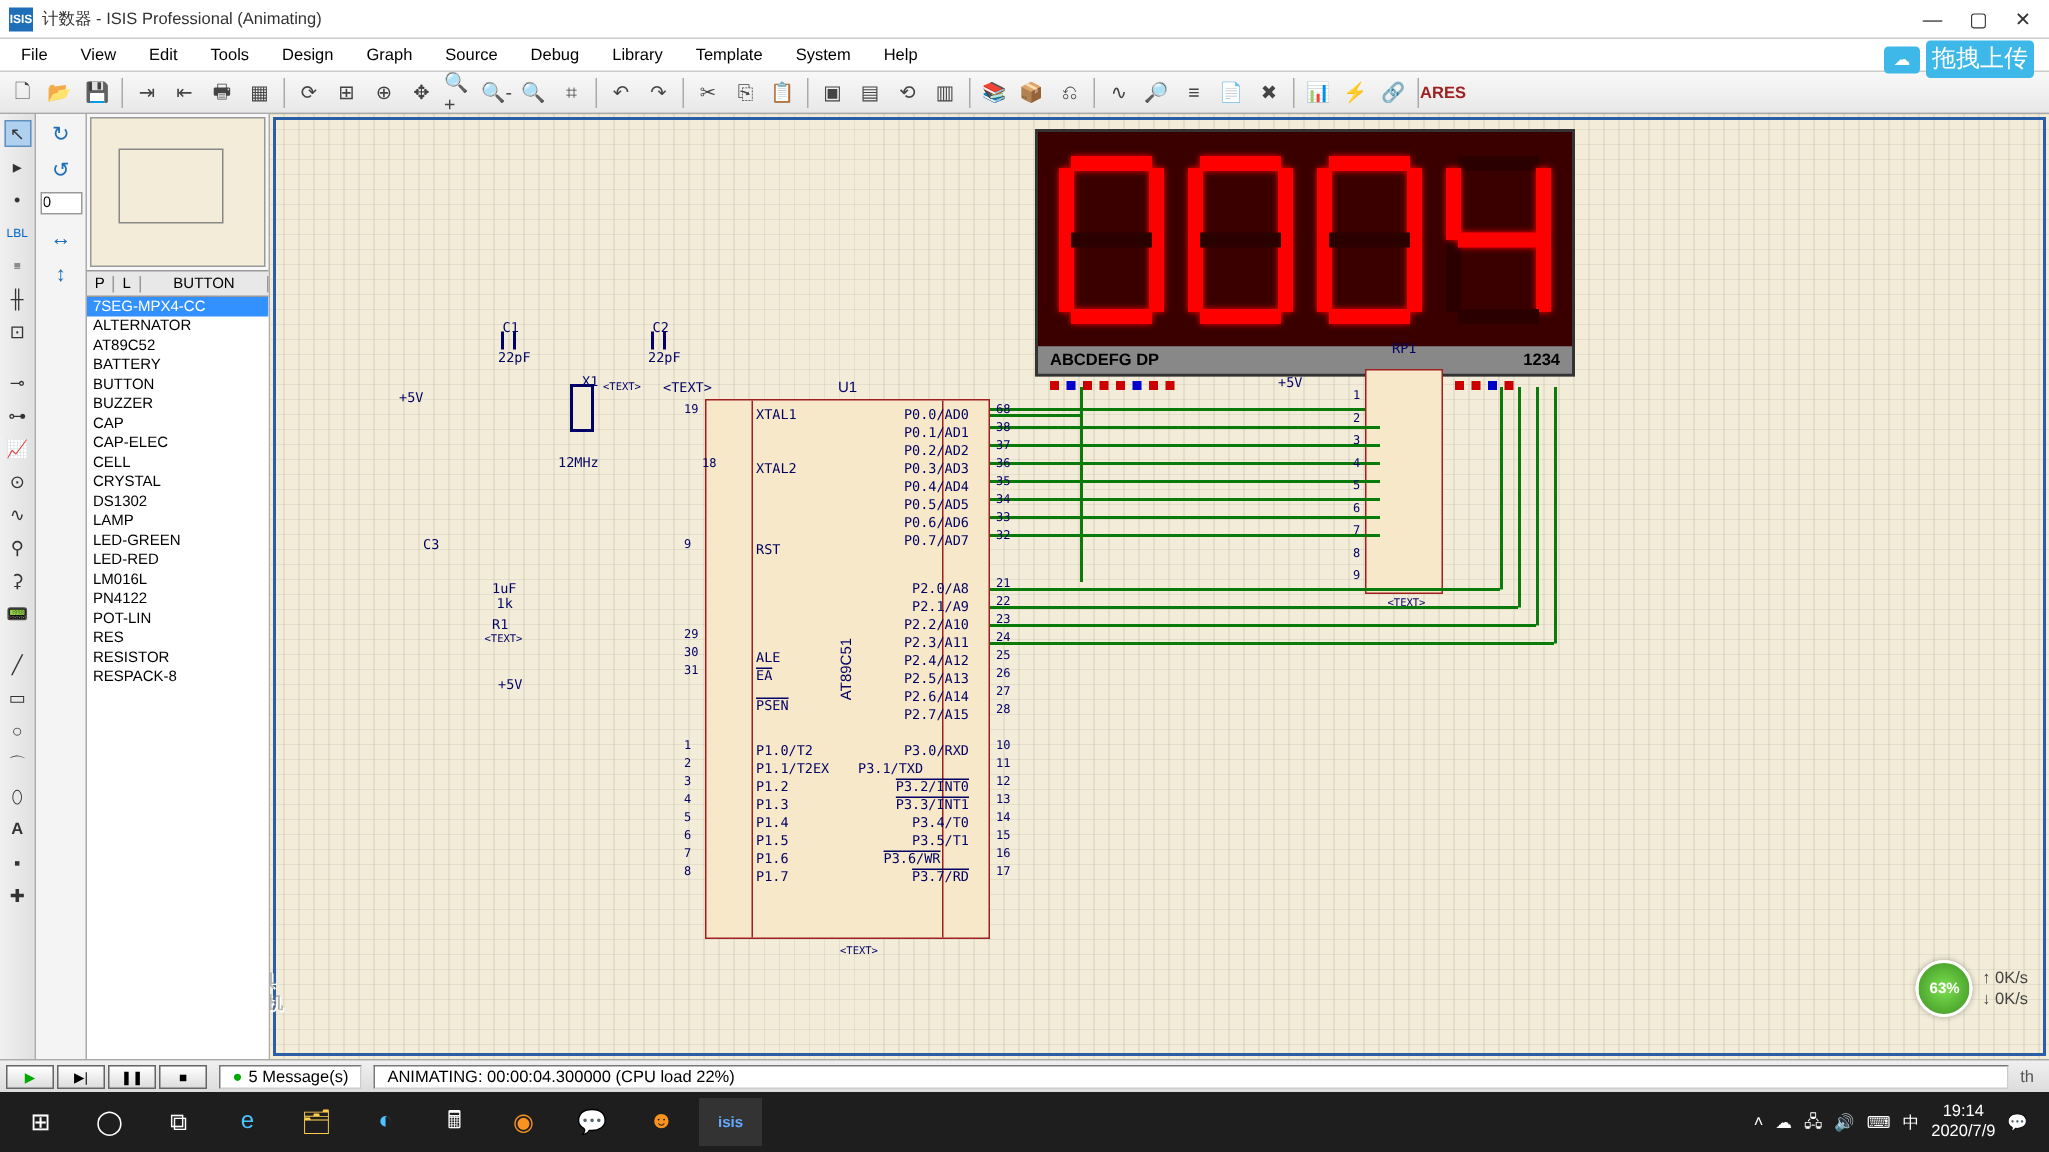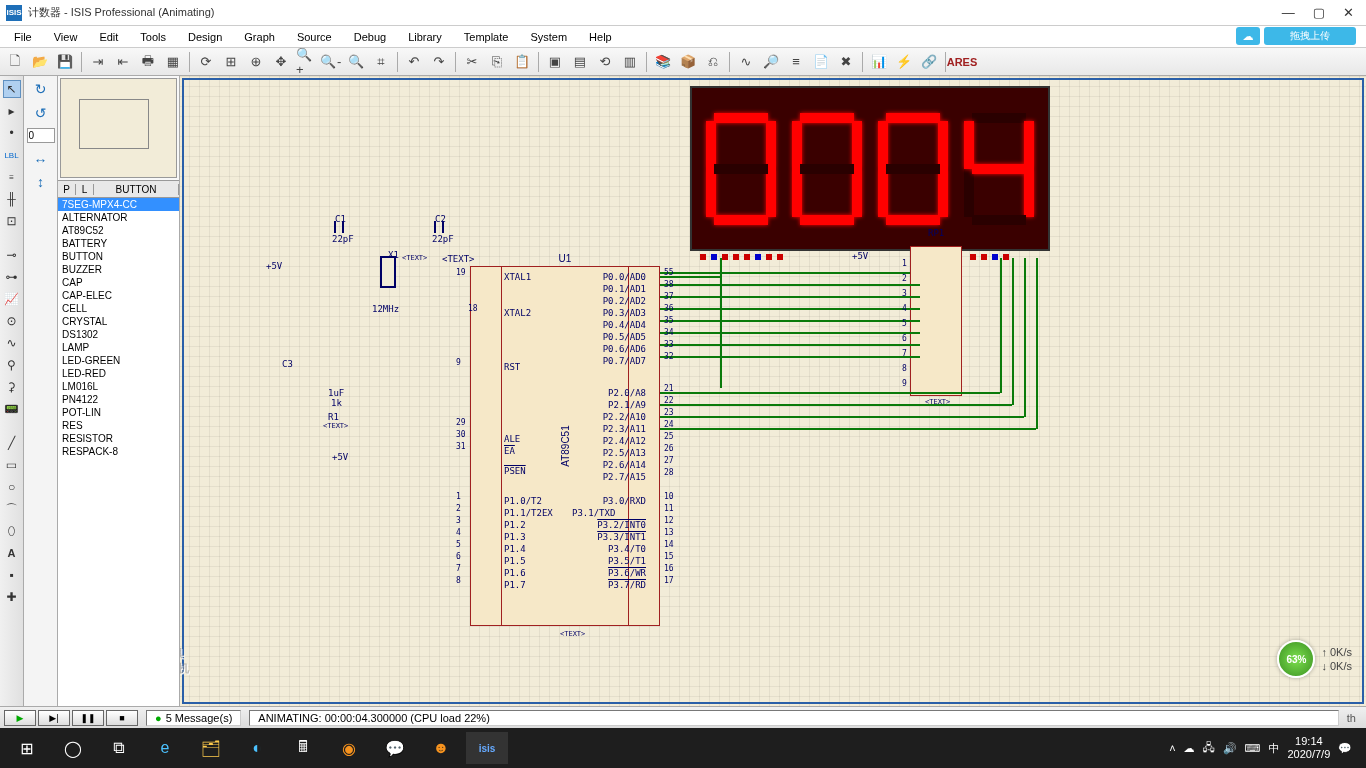--- a/index.html
+++ b/index.html
@@ -6,21 +6,21 @@
 body{width:1366px;height:768px;overflow:hidden;background:#fff;display:flex;flex-direction:column}
 .titlebar{height:26px;background:#fff;display:flex;align-items:center;padding:0 6px;color:#333;border-bottom:1px solid #ccc}
 .titlebar .icon{width:16px;height:16px;background:#1e6fb8;margin-right:6px;display:flex;align-items:center;justify-content:center;color:#fff;font-size:8px;font-weight:bold}
 .titlebar .title{flex:1}
 .titlebar .wbtns{display:flex;gap:18px;padding-right:6px}
 .titlebar .wbtns span{cursor:pointer;font-size:13px}
 .menubar{height:22px;display:flex;align-items:center;padding:0 4px;gap:2px;border-bottom:1px solid #ccc;position:relative}
 .menubar span{padding:2px 10px;cursor:pointer}
 .cloudbtn{position:absolute;right:10px;top:1px;display:flex;align-items:center;gap:4px}
 .cloudbtn .ic{width:24px;height:18px;background:#3db8e8;border-radius:3px;color:#fff;display:flex;align-items:center;justify-content:center;font-size:11px}
-.cloudbtn .lbl{background:#3db8e8;color:#fff;padding:2px 26px;border-radius:3px;font-size:10px}
+.cloudbtn .lbl{background:#3db8e8;color:#fff;padding:2px 4px;border-radius:3px;font-size:16px}
 .toolbar{height:28px;background:linear-gradient(#f8f8f8,#e8e8e8);border-bottom:1px solid #aaa;display:flex;align-items:center;padding:0 4px;gap:3px}
 .toolbar .tb{width:22px;height:22px;border:1px solid transparent;display:flex;align-items:center;justify-content:center;cursor:pointer;font-size:13px;color:#444}
 .toolbar .sep{width:1px;height:20px;background:#aaa;margin:0 2px}
 .workspace{flex:1;display:flex;overflow:hidden}
 .lefttools{width:24px;background:linear-gradient(90deg,#f0f0f0,#e0e0e0);border-right:1px solid #aaa;display:flex;flex-direction:column;align-items:center;padding:4px 0;gap:4px}
 .lefttools .lt{width:18px;height:18px;display:flex;align-items:center;justify-content:center;cursor:pointer;font-size:12px;color:#333}
 .lefttools .lt.sel{background:#b0d0f0;border:1px solid #6090c0}
 .midpanel{width:34px;background:#f4f4f4;border-right:1px solid #aaa;display:flex;flex-direction:column;align-items:center;padding:4px 0;gap:6px}
 .midpanel .mb{width:24px;height:18px;cursor:pointer;display:flex;align-items:center;justify-content:center;color:#1e6fb8;font-size:14px}
 .midpanel input{width:28px;font-size:10px;border:1px solid #999;padding:1px}
@@ -270,20 +270,24 @@
           <div class="digit">
             <div class="seg a"></div>
             <div class="seg b on"></div>
             <div class="seg c on"></div>
             <div class="seg d"></div>
             <div class="seg e"></div>
             <div class="seg f on"></div>
             <div class="seg g on"></div>
           </div>
         </div>
+      <div class="lbl">
+        <span>ABCDEFG DP</span>
+        <span>1234</span>
+      </div>
     </div>
     <div class="pins" style="top:178px;left:520px">
       <div class="p"></div>
         <div class="p b"></div>
         <div class="p"></div>
         <div class="p"></div>
         <div class="p"></div>
         <div class="p b"></div>
         <div class="p"></div>
         <div class="p"></div>
@@ -377,21 +381,21 @@
         <div class="pinnum" style="top: 464px; left: 276px;">5</div>
         <div class="pinrow" style="top: 468px; left: 324px;">P1.4</div>
         <div class="pinnum" style="top: 476px; left: 276px;">6</div>
         <div class="pinrow" style="top: 480px; left: 324px;">P1.5</div>
         <div class="pinnum" style="top: 488px; left: 276px;">7</div>
         <div class="pinrow" style="top: 492px; left: 324px;">P1.6</div>
         <div class="pinnum" style="top: 500px; left: 276px;">8</div>
         <div class="pinrow" style="top: 504px; left: 324px;">P1.7</div>
       </div>
     <div id="rightpins">
-        <div class="pinnum" style="top: 192px; left: 484px;">55</div>
+        <div class="pinnum" style="top: 192px; left: 484px;">68</div>
         <div class="pinrow" style="top: 196px; left: 410px; text-align: right; width: 56px;">P0.0/AD0</div>
         <div class="pinnum" style="top: 204px; left: 484px;">38</div>
         <div class="pinrow" style="top: 208px; left: 410px; text-align: right; width: 56px;">P0.1/AD1</div>
         <div class="pinnum" style="top: 216px; left: 484px;">37</div>
         <div class="pinrow" style="top: 220px; left: 410px; text-align: right; width: 56px;">P0.2/AD2</div>
         <div class="pinnum" style="top: 228px; left: 484px;">36</div>
         <div class="pinrow" style="top: 232px; left: 410px; text-align: right; width: 56px;">P0.3/AD3</div>
         <div class="pinnum" style="top: 240px; left: 484px;">35</div>
         <div class="pinrow" style="top: 244px; left: 410px; text-align: right; width: 56px;">P0.4/AD4</div>
         <div class="pinnum" style="top: 252px; left: 484px;">34</div>
@@ -422,21 +426,21 @@
         <div class="pinrow" style="top: 432px; left: 392px; text-align: left; width: 56px;">P3.1/TXD</div>
         <div class="pinnum" style="top: 440px; left: 484px;">12</div>
         <div class="pinrow" style="top: 444px; left: 410px; text-align: right; width: 56px; text-decoration: overline;">P3.2/INT0</div>
         <div class="pinnum" style="top: 452px; left: 484px;">13</div>
         <div class="pinrow" style="top: 456px; left: 410px; text-align: right; width: 56px; text-decoration: overline;">P3.3/INT1</div>
         <div class="pinnum" style="top: 464px; left: 484px;">14</div>
         <div class="pinrow" style="top: 468px; left: 410px; text-align: right; width: 56px;">P3.4/T0</div>
         <div class="pinnum" style="top: 476px; left: 484px;">15</div>
         <div class="pinrow" style="top: 480px; left: 410px; text-align: right; width: 56px;">P3.5/T1</div>
         <div class="pinnum" style="top: 488px; left: 484px;">16</div>
-        <div class="pinrow" style="top: 492px; left: 410px; text-align: right; width: 56px; text-decoration: overline;">P3.6/WR</div>
+        <div class="pinrow" style="top: 492px; left: 391px; text-align: right; width: 56px; text-decoration: overline;">P3.6/WR</div>
         <div class="pinnum" style="top: 500px; left: 484px;">17</div>
         <div class="pinrow" style="top: 504px; left: 410px; text-align: right; width: 56px; text-decoration: overline;">P3.7/RD</div>
         <div class="pinnum" style="top: 183px; left: 722px;">1</div>
         <div class="pinnum" style="top: 198px; left: 722px;">2</div>
         <div class="pinnum" style="top: 213px; left: 722px;">3</div>
         <div class="pinnum" style="top: 228px; left: 722px;">4</div>
         <div class="pinnum" style="top: 243px; left: 722px;">5</div>
         <div class="pinnum" style="top: 258px; left: 722px;">6</div>
         <div class="pinnum" style="top: 273px; left: 722px;">7</div>
         <div class="pinnum" style="top: 288px; left: 722px;">8</div>

